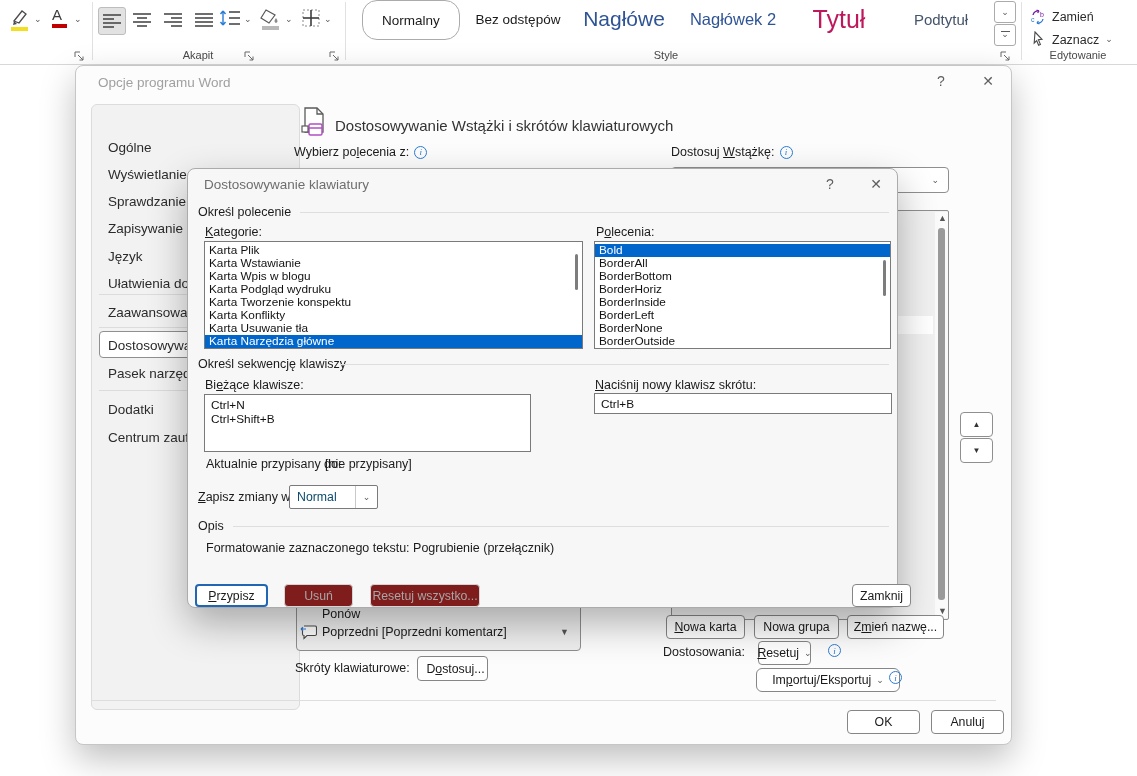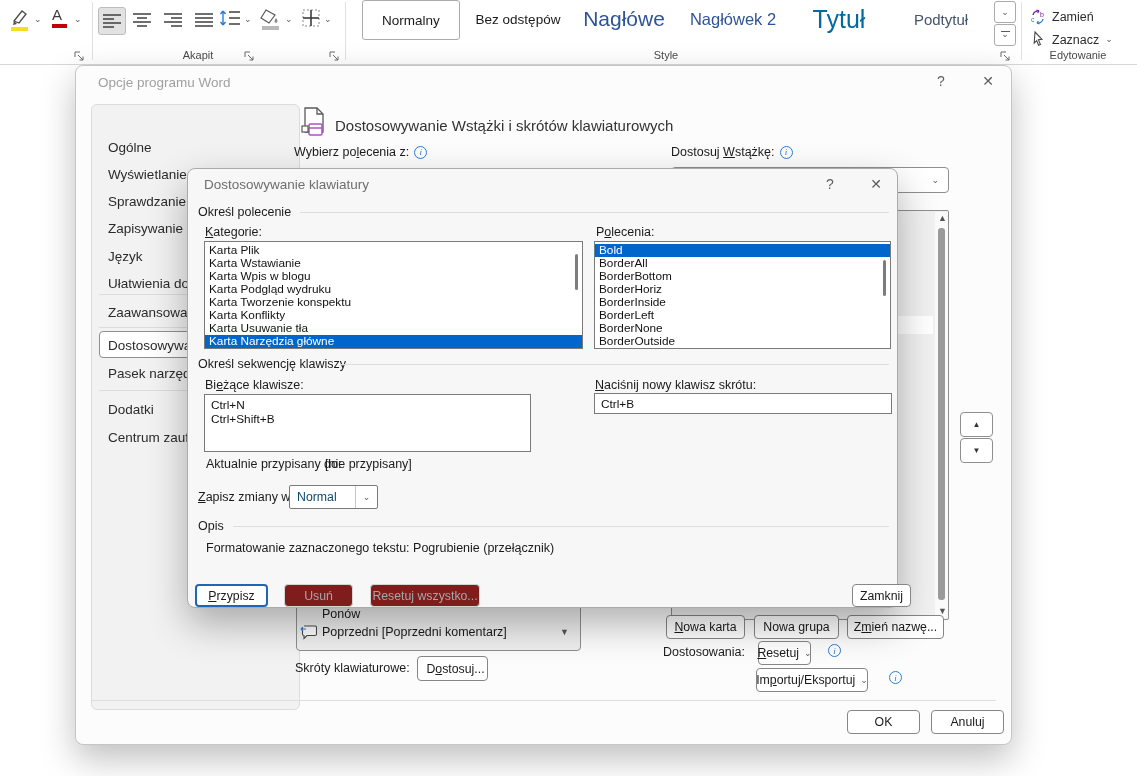--- a/index.html
+++ b/index.html
@@ -11,21 +11,21 @@
   
   .ribbon{position:absolute;left:0;top:0;width:1137px;height:64px;background:#fff;border-bottom:1px solid #d8d8d8;}
   .vsep{position:absolute;top:2px;height:58px;width:1px;background:#e1e1e1;}
   .grp-label{position:absolute;top:49px;font-size:11px;color:#494949;text-align:center;width:80px;}
   .chev{font-size:9px;color:#5a5a5a;line-height:9px;}
   .ric{position:absolute;cursor:pointer;}
   .align-btn{position:absolute;width:26px;height:26px;top:7px;border-radius:3px;display:flex;align-items:center;justify-content:center;}
   .align-btn.sel{background:#e2e2e2;border:1px solid #bdbdbd;}
   .launcher{position:absolute;width:11px;height:11px;top:51px;cursor:pointer;}
   .style-item{position:absolute;top:0;display:flex;align-items:center;justify-content:center;cursor:pointer;white-space:nowrap;}
-  .style-box{border:1px solid #ababab;border-radius:3px;background:#fff;}
+  .style-box{border:1px solid #ababab;border-radius:15px;background:#fff;}
   .gal-btn{position:absolute;left:994px;width:20px;height:20px;border:1px solid #ababab;border-radius:3px;background:#fff;
            display:flex;align-items:center;justify-content:center;flex-direction:column;cursor:pointer;}
   .edit-cmd{position:absolute;display:flex;align-items:center;gap:6px;font-size:12.5px;color:#2b2b2b;cursor:pointer;}
 
   
   .dlg{position:absolute;border-radius:8px;box-sizing:border-box;}
   .dlg.options{left:75px;top:65px;width:937px;height:680px;background:#fcfcfc;border:1px solid #c6c6c6;
                box-shadow:0 14px 34px rgba(0,0,0,.25);z-index:10;}
   .dlg.kbd{left:187px;top:168px;width:711px;height:440px;background:#f7f7f7;border:1px solid #ababab;
            box-shadow:0 16px 38px rgba(0,0,0,.30);z-index:20;}
@@ -191,21 +191,21 @@
       </div>
     <div class="style-item" style="left:466px;width:104px;height:38px;font-size:13.5px;color:#1a1a1a;">
         <span>Bez odstępów</span>
       </div>
     <div class="style-item" style="left:572px;width:104px;height:38px;font-size:21px;color:#2F5496;">
         <span>Nagłówe</span>
       </div>
     <div class="style-item" style="left:678px;width:110px;height:38px;font-size:16.5px;color:#2F5496;">
         <span>Nagłówek 2</span>
       </div>
-    <div class="style-item" style="left:796px;width:86px;height:38px;font-size:25px;color:#0369a1;">
+    <div class="style-item" style="left:796px;width:86px;height:38px;font-size:25px;color:#be185d;">
         <span>Tytuł</span>
       </div>
     <div class="style-item" style="left:898px;width:86px;height:38px;font-size:15px;color:#44546A;">
         <span>Podtytuł</span>
       </div>
     <div class="gal-btn" style="top:1px;">
       <span class="chev">⌄</span>
     </div>
     <div class="gal-btn" style="top:24px;">
       <span style="width:9px;border-top:1px solid #5a5a5a;margin-bottom:-2px;"></span>
@@ -331,21 +331,21 @@
     </div>
     <div class="btn" style="left:771px;top:549px;width:97px;height:24px;">
       <span><span>Z</span><span class="accel">m</span><span>ień nazwę...</span></span>
     </div>
     <div class="lbl" style="left:587px;top:579px;">Dostosowania:</div>
     <div class="btn" style="left:682px;top:575px;width:53px;height:24px;">
       <span><span></span><span class="accel">R</span><span>esetuj</span></span>
       <span class="chev">⌄</span>
     </div>
     <span class="info abs" style="left:752px;top:578px;">i</span>
-    <div class="btn" style="left:680px;top:602px;width:112px;height:24px;">
+    <div class="btn" style="left:680px;top:602px;width:144px;height:24px;border-radius:6px;">
       <span><span>Im</span><span class="accel">p</span><span>ortuj/Eksportuj</span></span>
       <span class="chev">⌄</span>
     </div>
     <span class="info abs" style="left:813px;top:605px;">i</span>
 
     <div class="hairline" style="left:15px;top:634px;width:905px;"></div>
     <div class="btn" style="left:771px;top:644px;width:73px;height:24px;">OK</div>
     <div class="btn" style="left:855px;top:644px;width:73px;height:24px;">Anuluj</div>
   </div>
 

